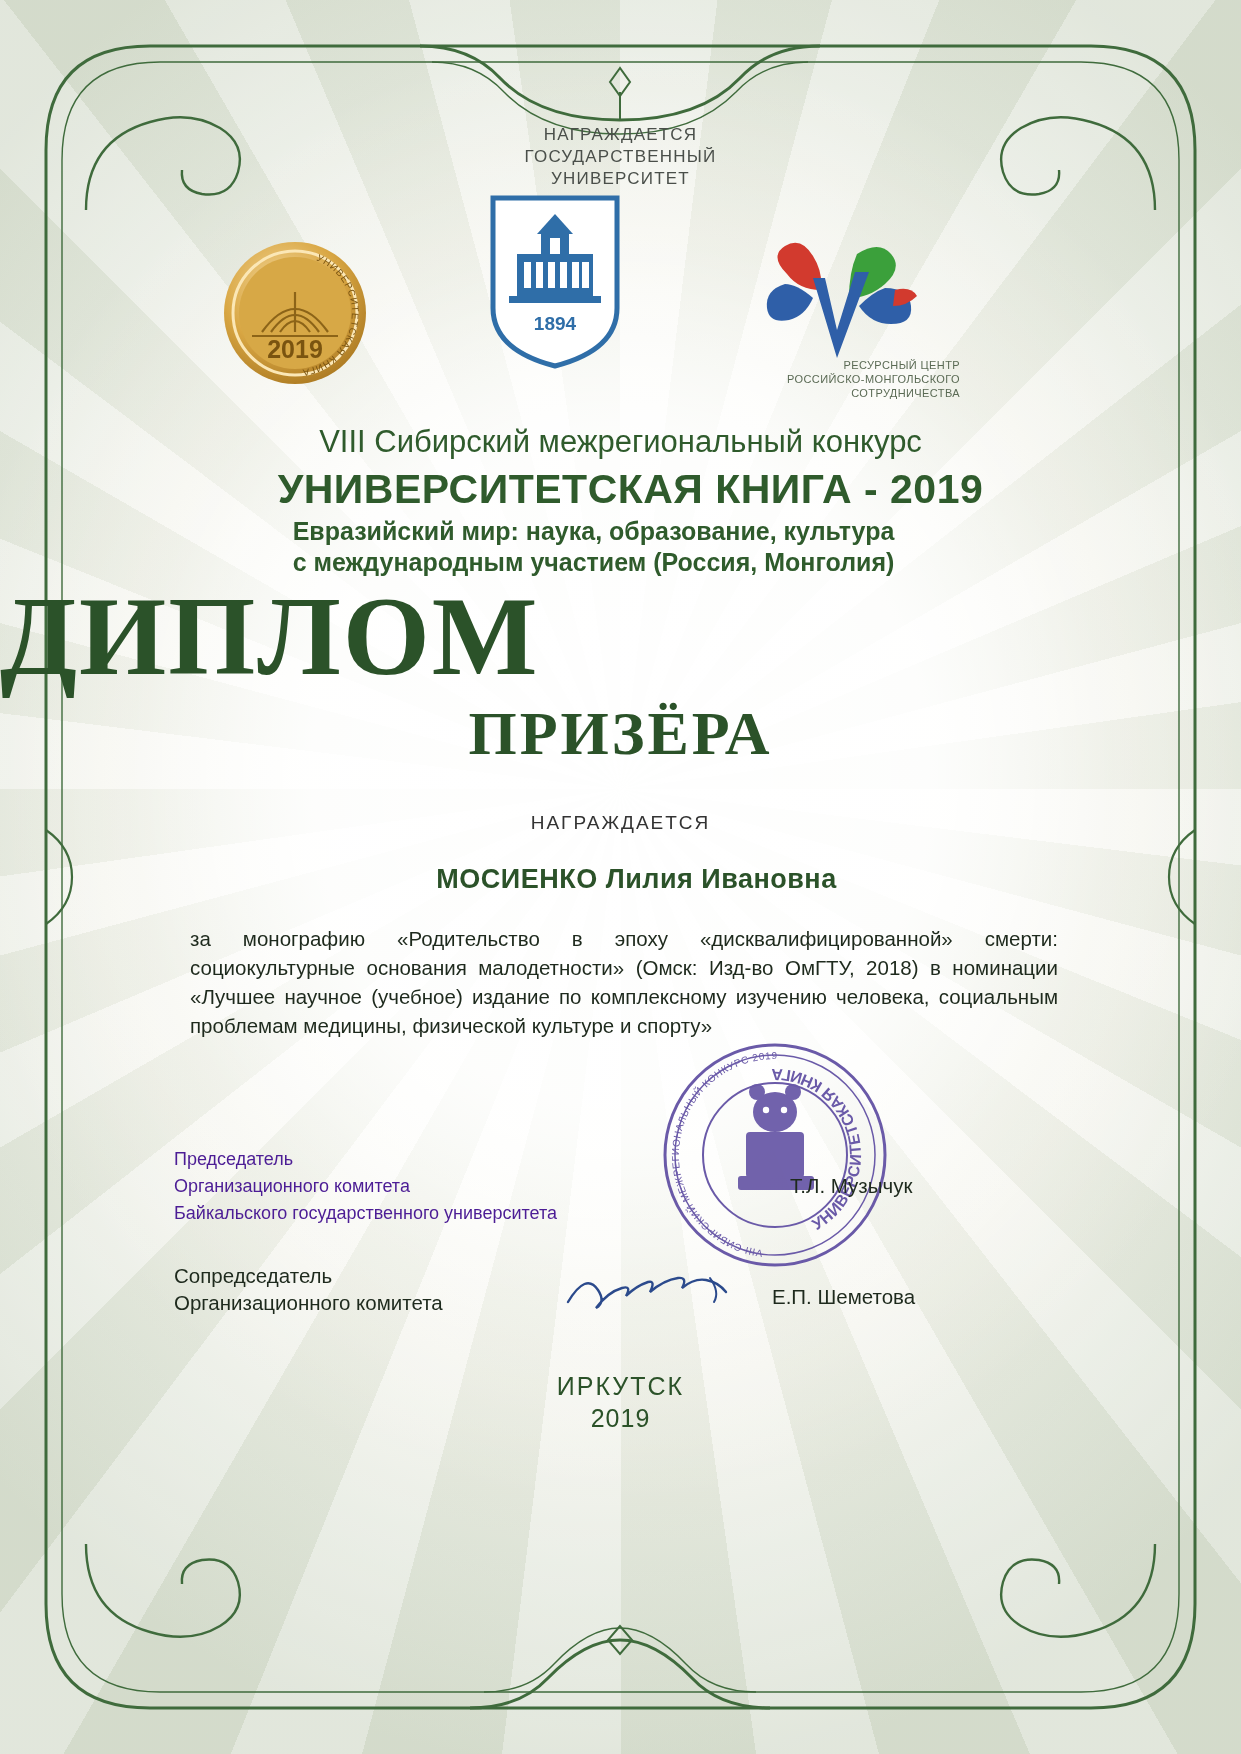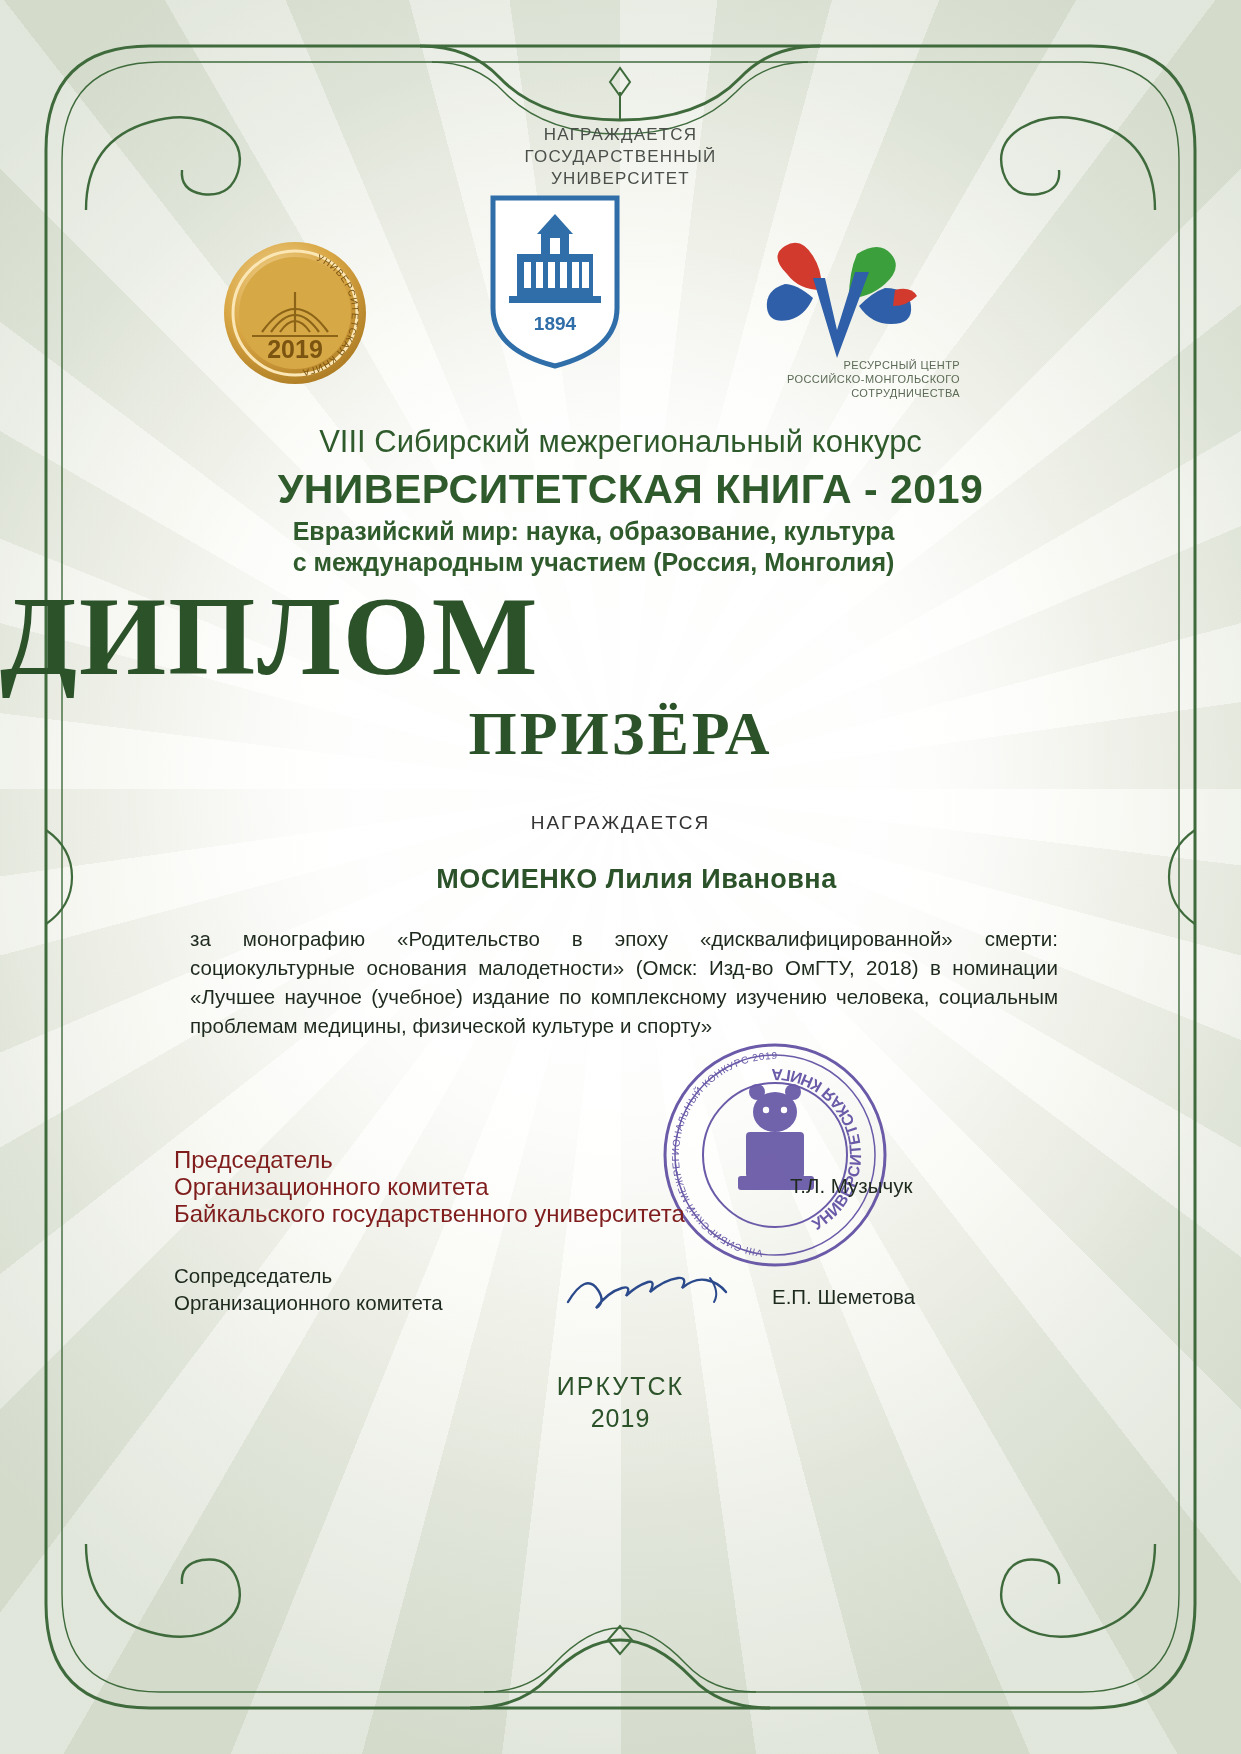--- a/index.html
+++ b/index.html
@@ -189,23 +189,23 @@
     color: #1e2a1d;
     text-align: justify;
   }
 
   
   .sig-block-1 {
     position: absolute;
     left: 174px;
     top: 1146px;
     width: 560px;
-    font-size: 24px;
+    font-size: 18px;
     line-height: 27px;
-    color: #7f1d1d;
+    color: #4c1d95;
   }
   .sig-name-1 {
     position: absolute;
     left: 790px;
     top: 1174px;
     font-size: 20.5px;
     color: #1e2a1d;
   }
   .sig-block-2 {
     position: absolute;

